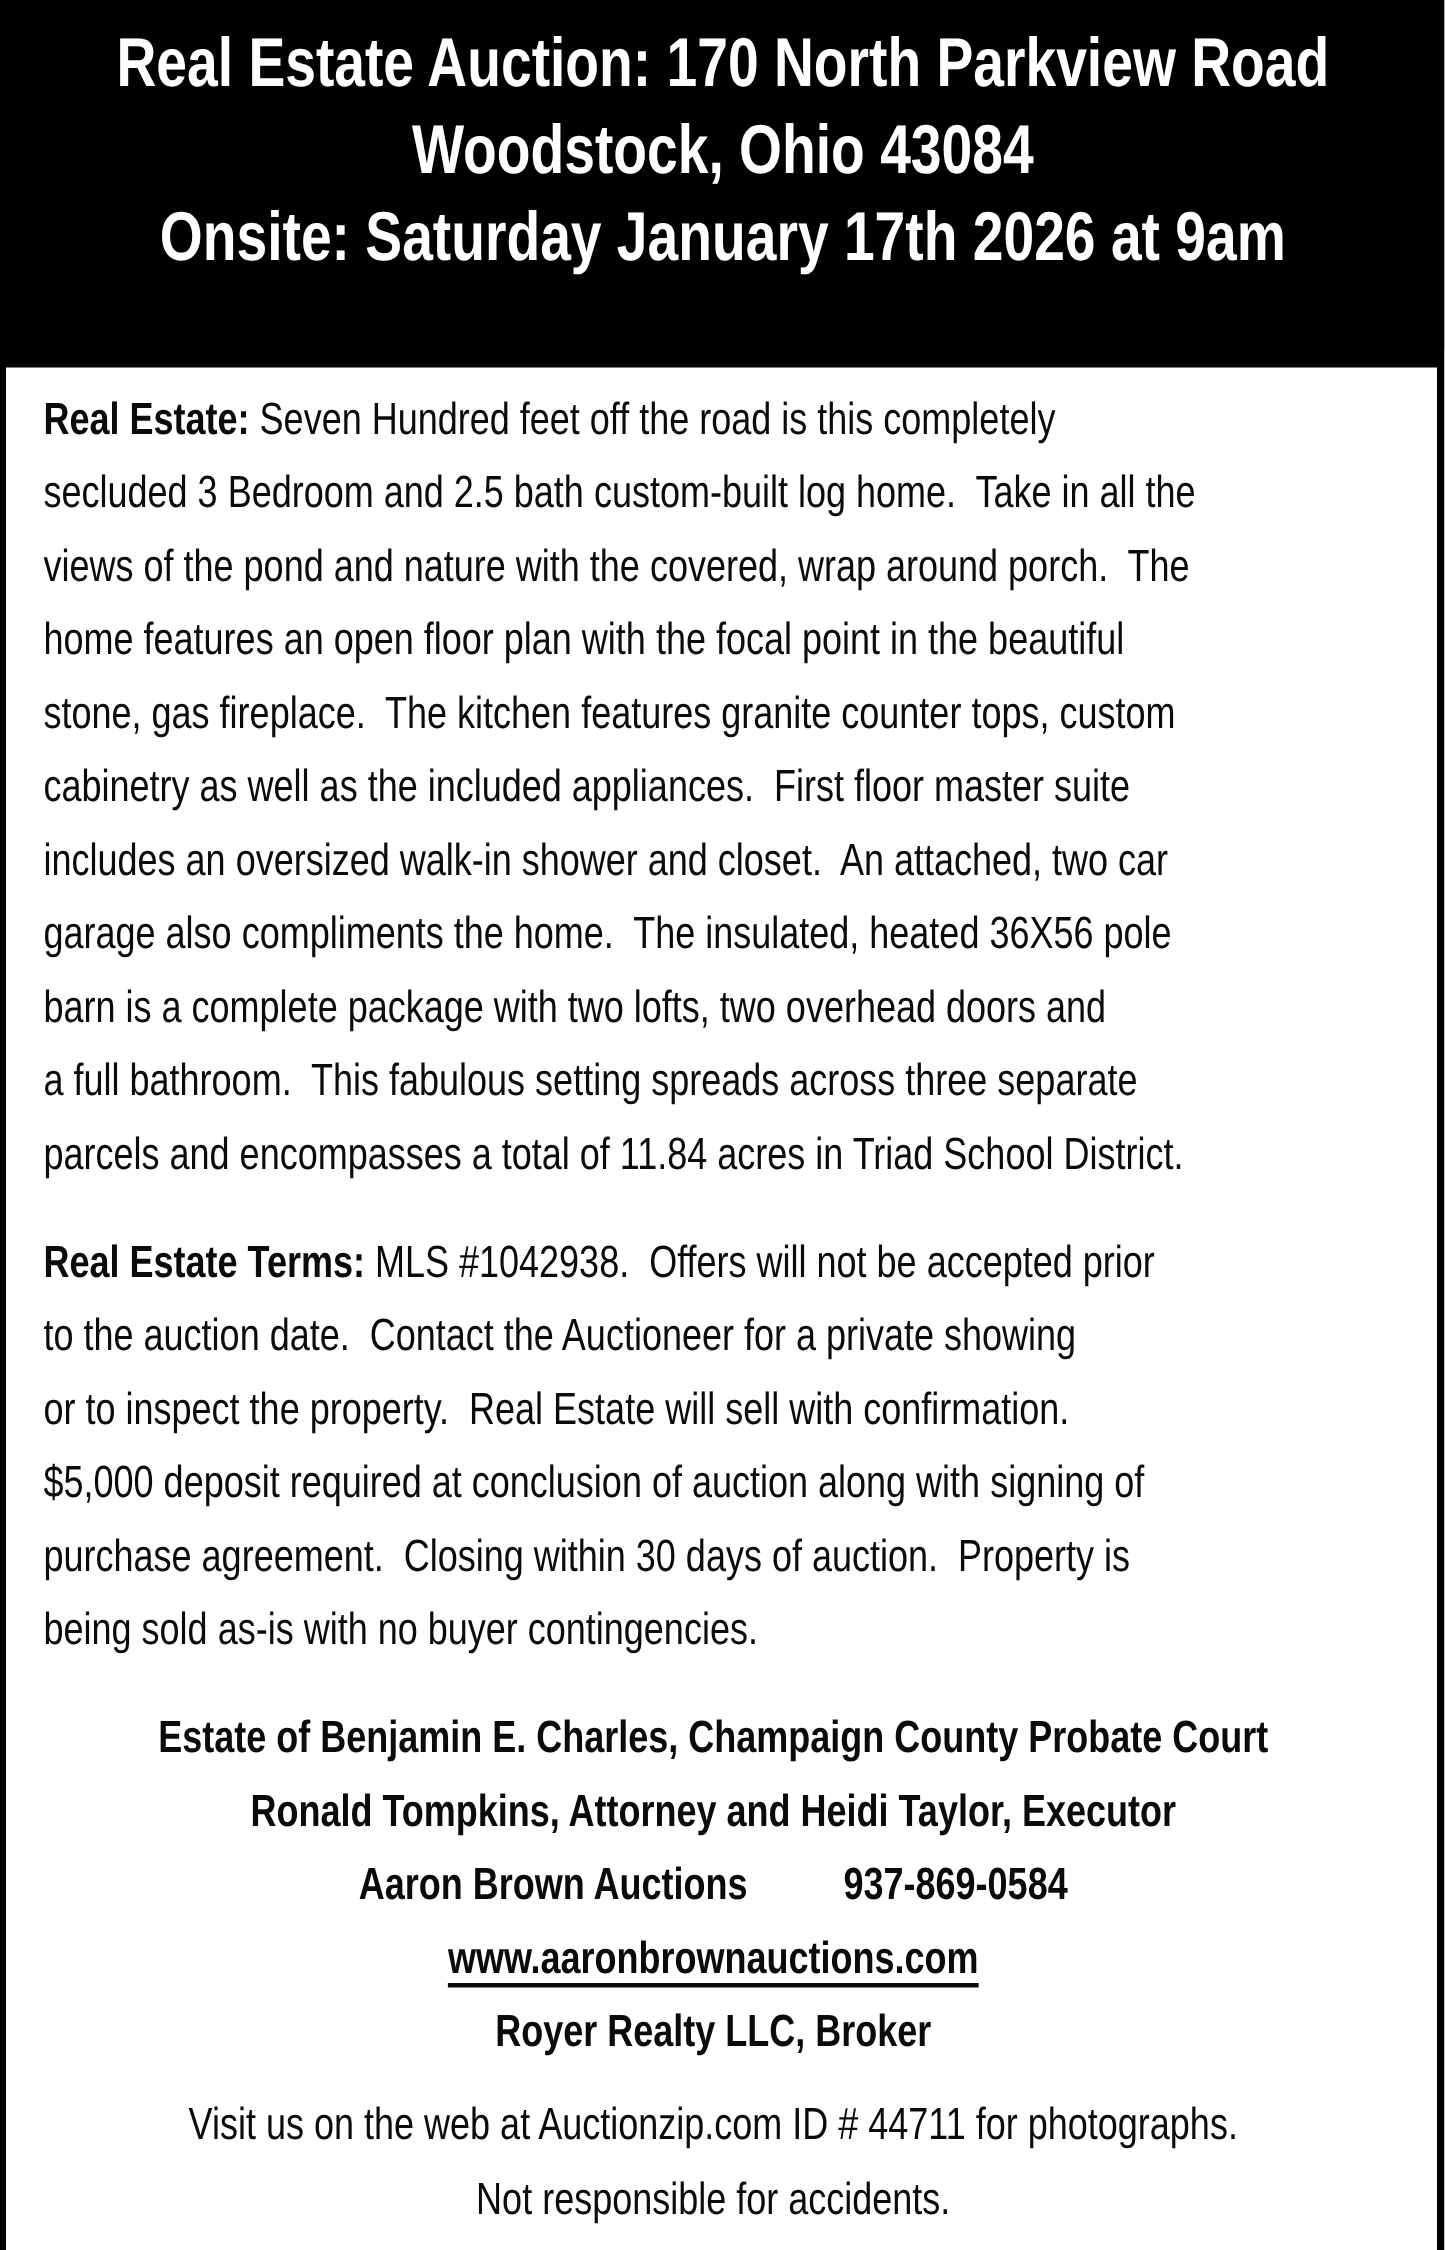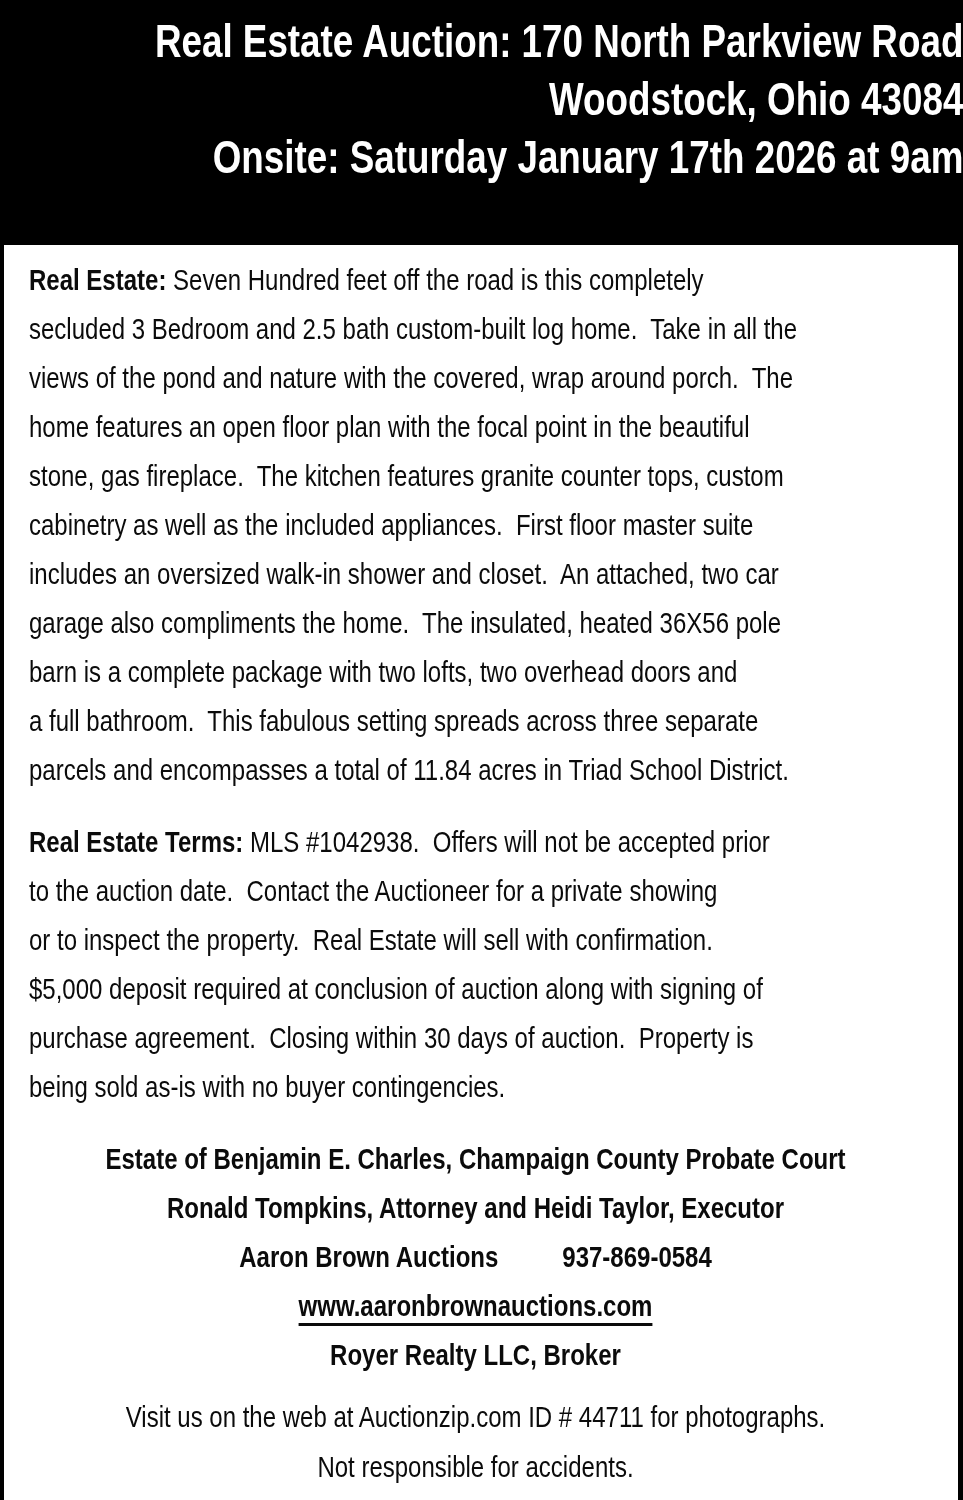--- a/index.html
+++ b/index.html
@@ -12,21 +12,21 @@
     font-family: "Liberation Sans", "DejaVu Sans", sans-serif;
     color: #0b0b0b;
     overflow: hidden;
   }
   
   .banner {
     width: 100%;
     height: 233px;
     background: #000000;
     color: #ffffff;
-    text-align: right;
+    text-align: center;
     padding-top: 12px;
     overflow: hidden;
   }
   .banner h1 {
     font-size: 46px;
     line-height: 58px;
     font-weight: bold;
     white-space: pre-wrap;
   }
   

